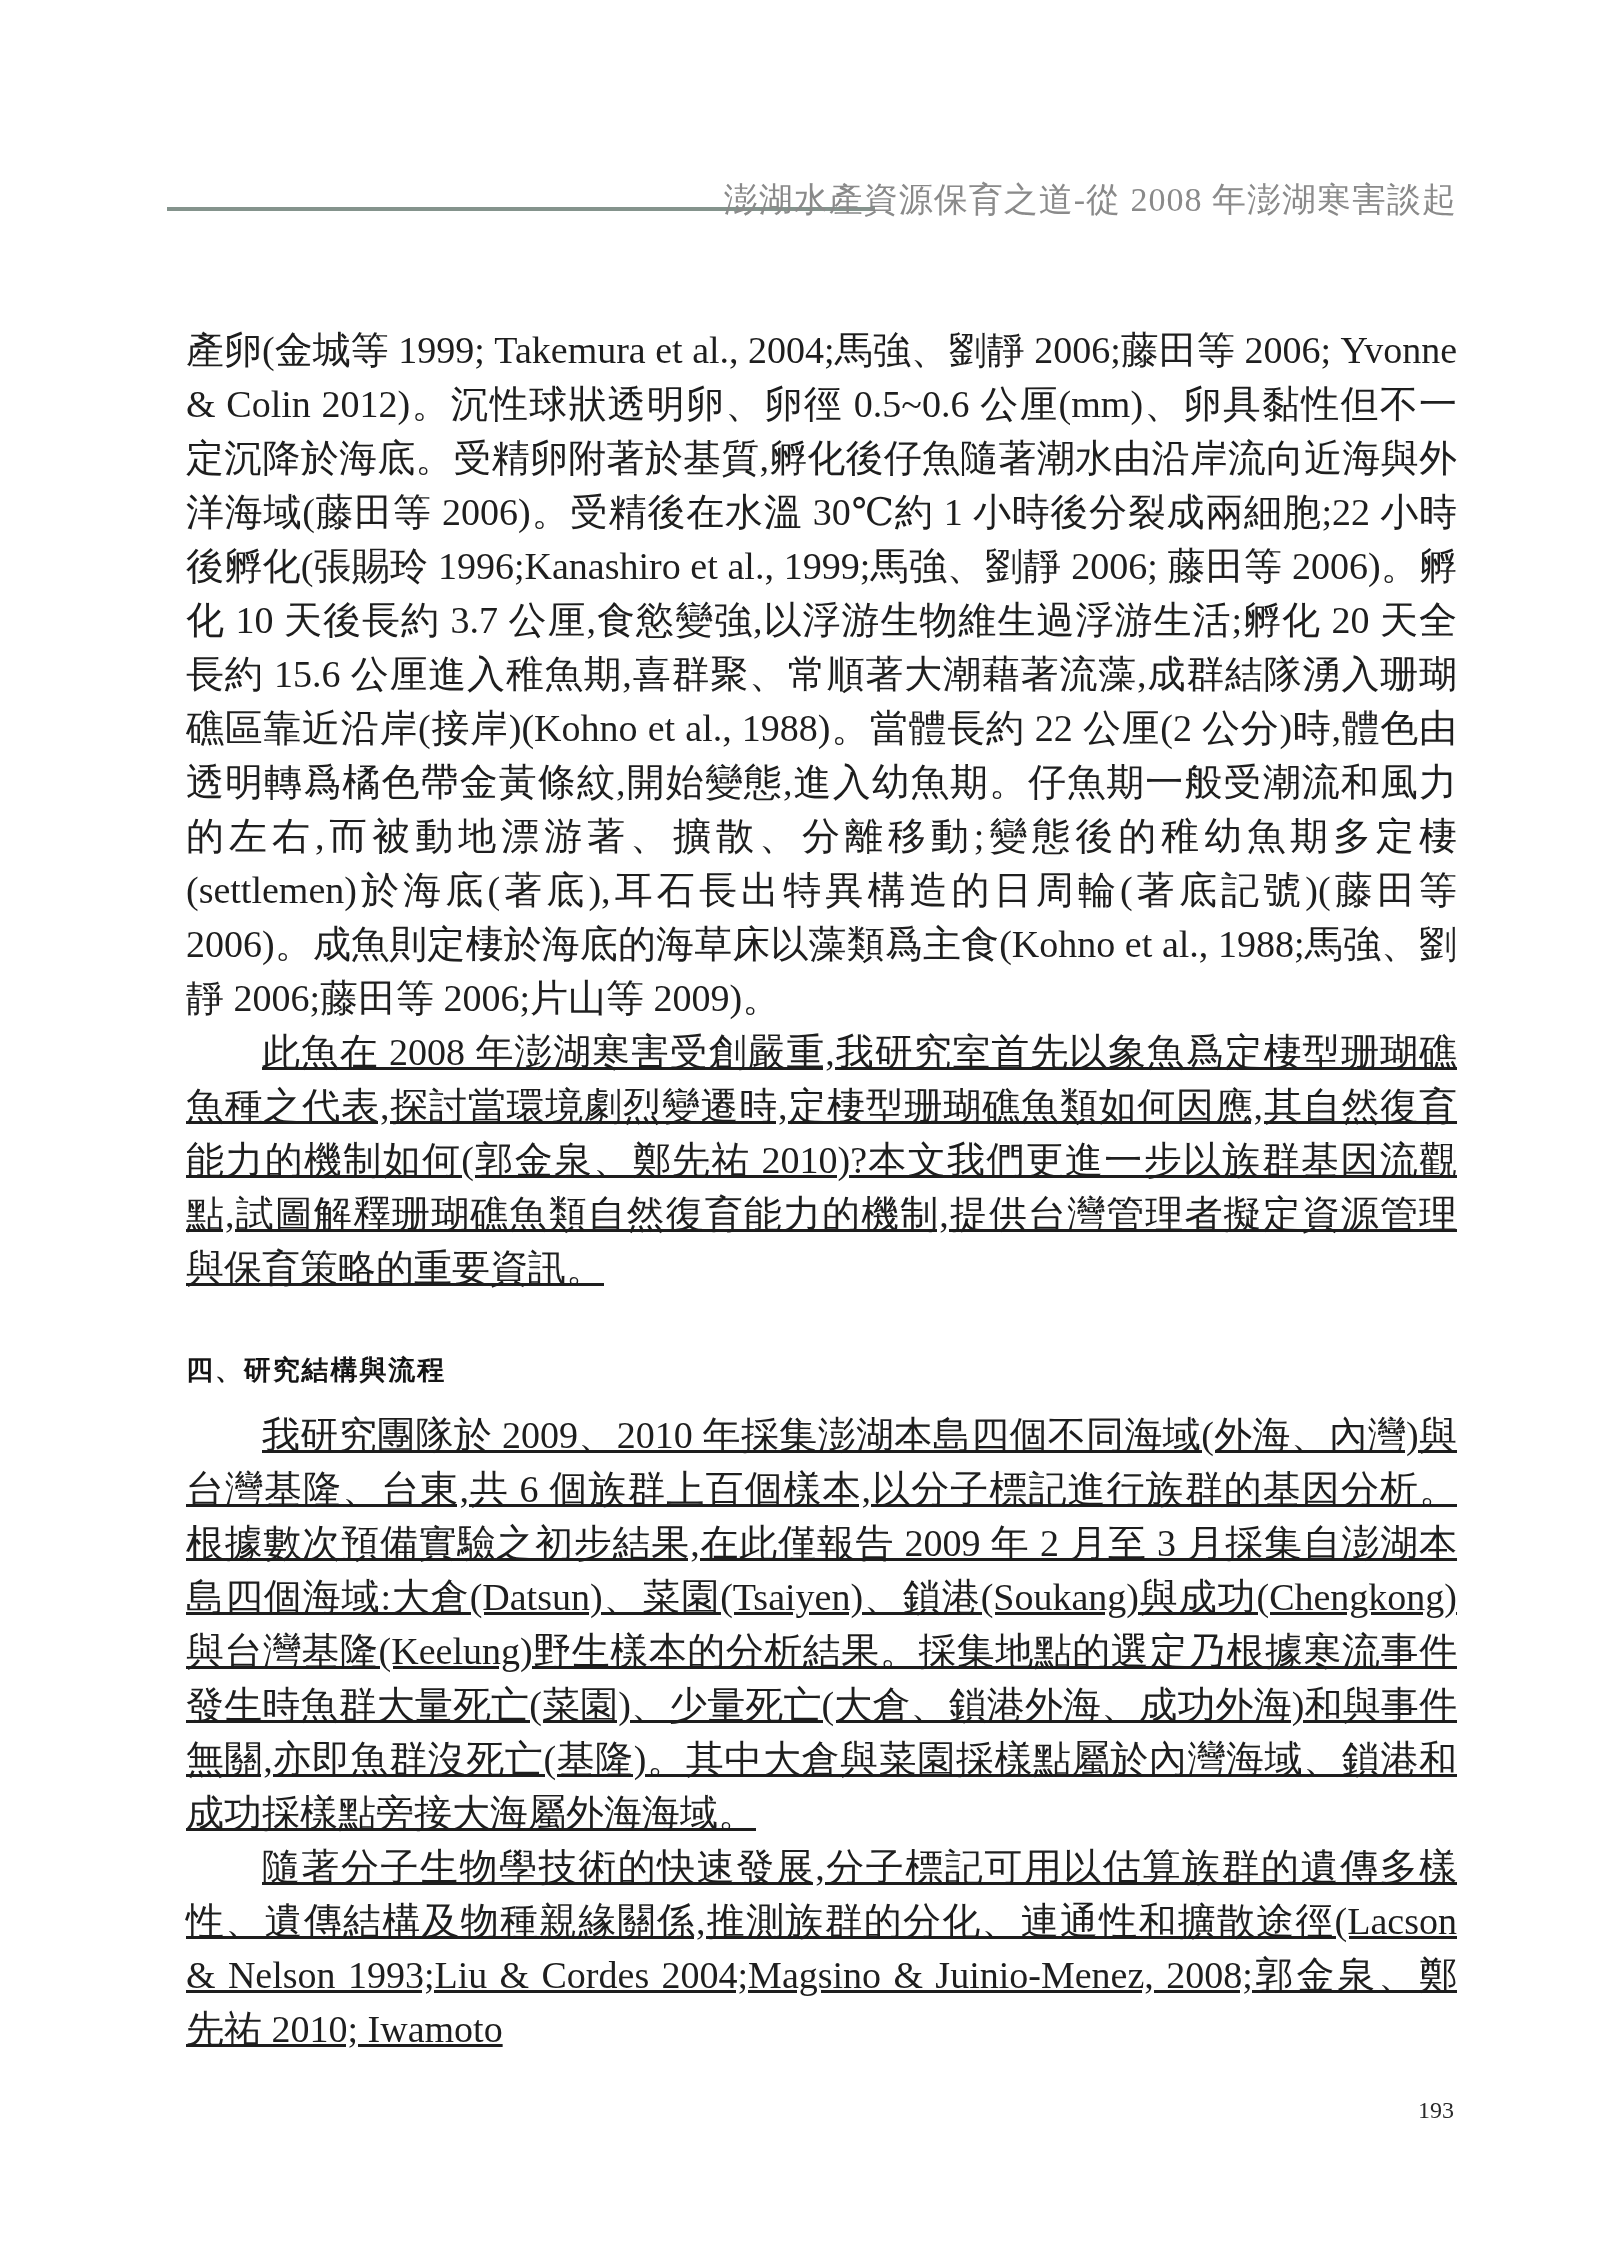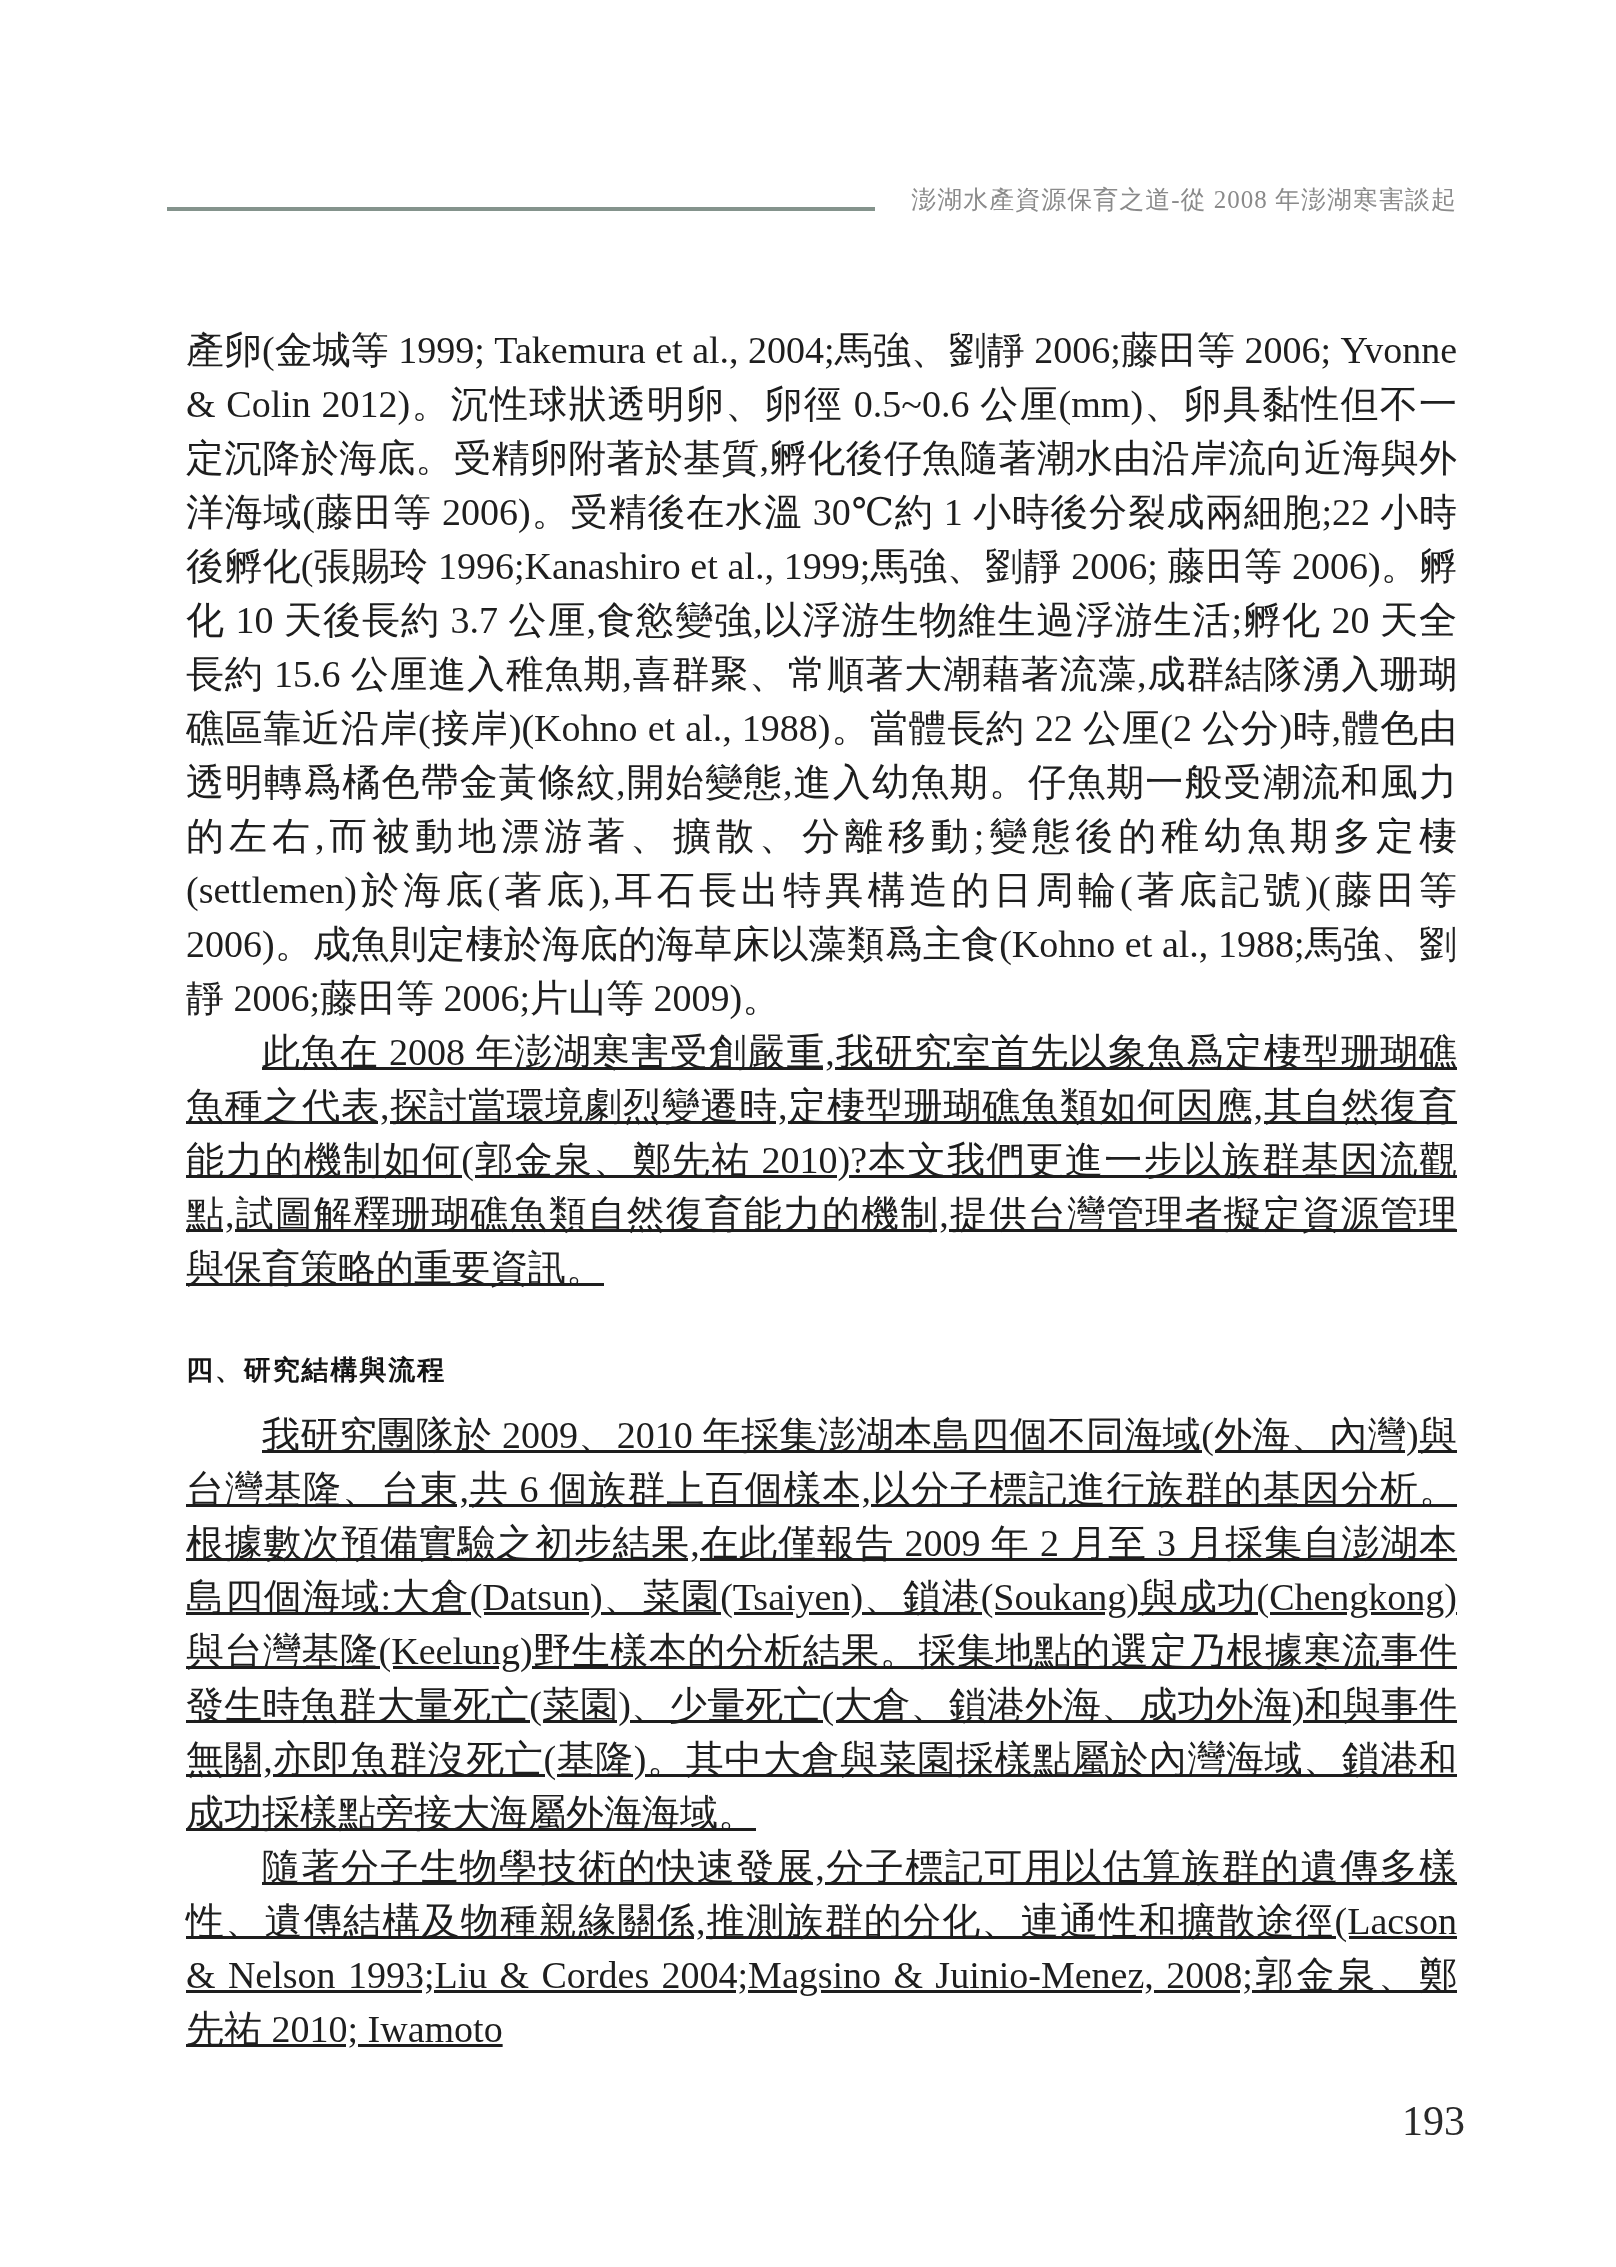--- a/index.html
+++ b/index.html
@@ -21,21 +21,21 @@
     left: 167px;
     top: 207px;
     width: 708px;
     height: 3.8px;
     background: #84938c;
   }
   .header-title {
     position: absolute;
     top: 183px;
     right: 160px;
-    font-size: 25px;
+    font-size: 34px;
     line-height: 34px;
     color: #8a8a8a;
     letter-spacing: 1px;
     white-space: nowrap;
   }
   .body-text {
     position: absolute;
     left: 186px;
     top: 323px;
     width: 1271px;
@@ -52,23 +52,23 @@
   }
   .section-heading {
     font-size: 27px;
     font-weight: bold;
     letter-spacing: 1.9px;
     margin: 48px 0 11.4px 0;
     color: #151515;
   }
   .page-number {
     position: absolute;
-    right: 152px;
+    right: 163px;
     top: 2097px;
-    font-size: 42px;
+    font-size: 24px;
     color: #2a2a2a;
   }
 </style>
 </head>
 <body>
 
 <div class="page">
 
   <div class="header-rule"></div>
 

